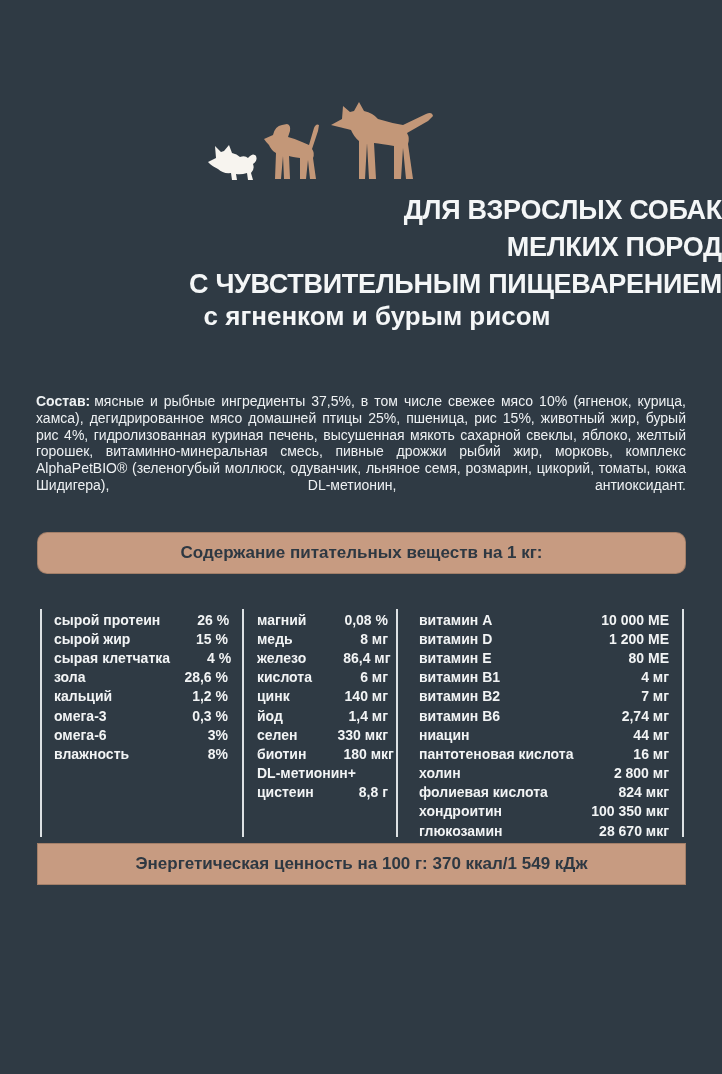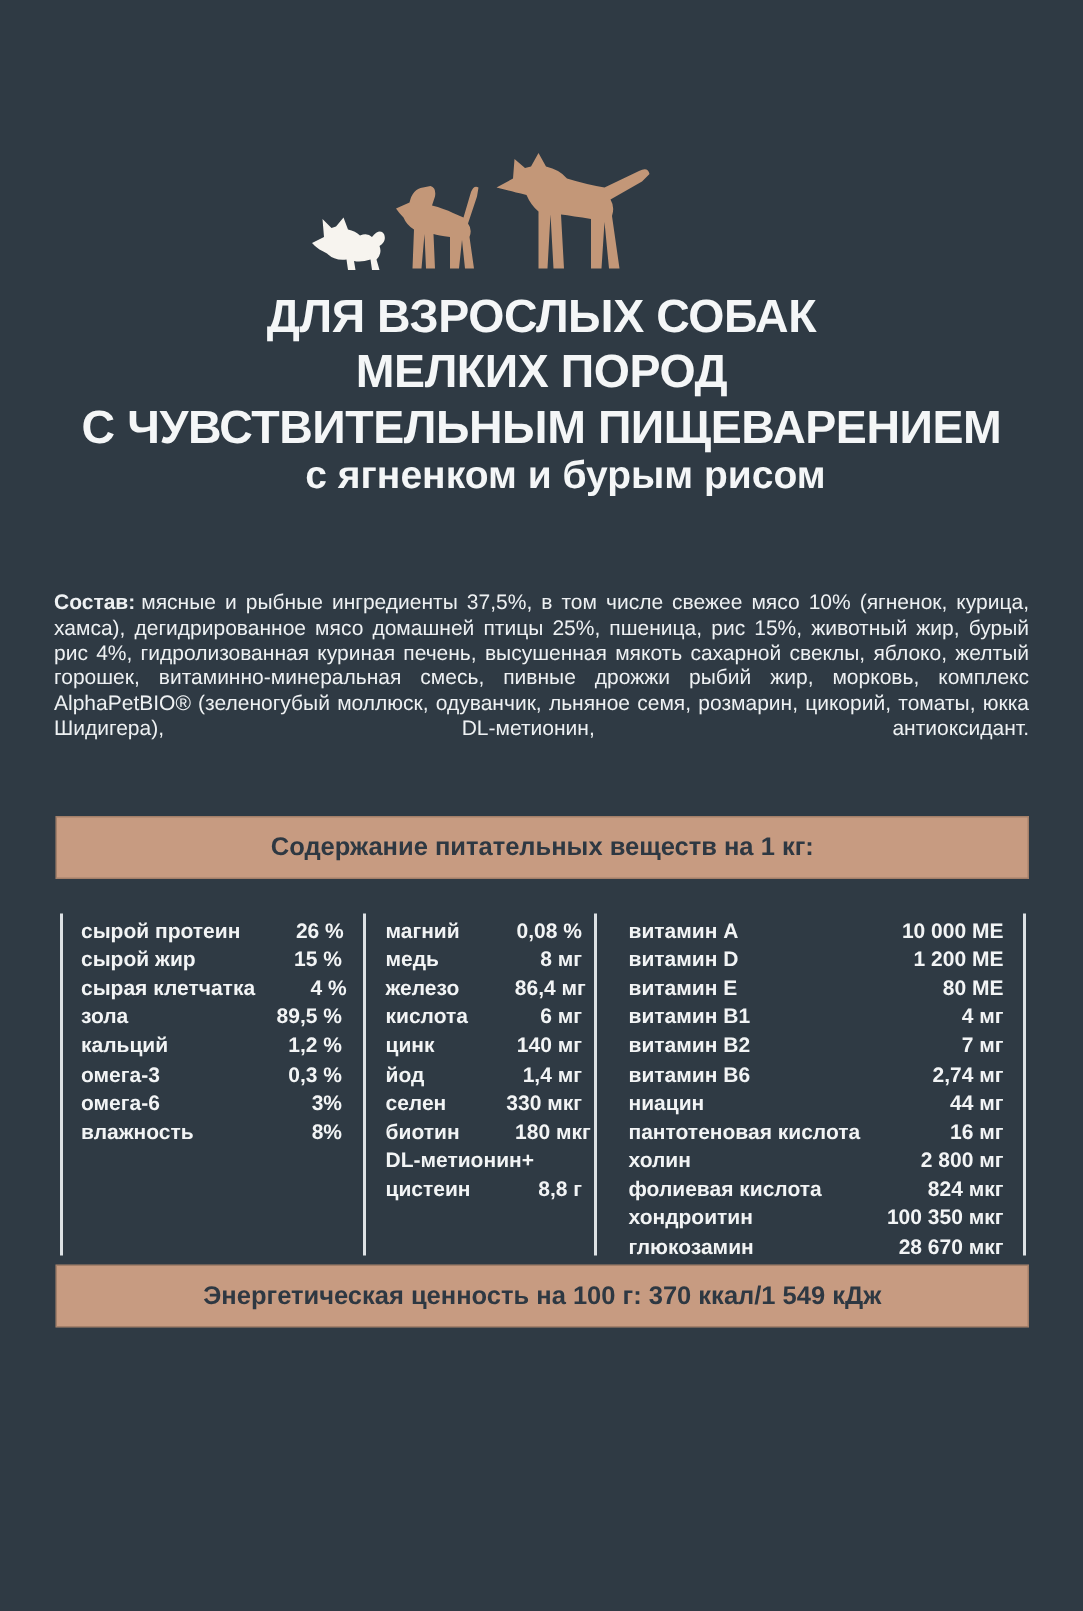--- a/index.html
+++ b/index.html
@@ -18,22 +18,22 @@
   .dog-medium { left: 262px; top: 122px; width: 66px;  height: 59px; }
   .dog-large  { left: 329px; top:  98px; width: 113px; height: 83px; }
   .dog-white path { fill: #f7f4ef; }
   .dog-tan   path { fill: #c39778; }
   
   .title-block {
     position: absolute; top: 192px; left: 0; width: 722px;
     text-align: center; color: #f4f6f7;
   }
   .title-line {
-    font-size: 31px; font-weight: 700; line-height: 37px;
-    letter-spacing: -0.3px; white-space: nowrap;
+    font-size: 27px; font-weight: 700; line-height: 37px;
+    letter-spacing: -0.3px; white-space: nowrap; text-align: right;
   }
   .subtitle {
     position: absolute; top: 299px; left: 16px; width: 722px;
     text-align: center; color: #f4f6f7;
     font-size: 26px; font-weight: 700; line-height: 34px;
   }
   
   .composition {
     position: absolute; top: 379px; left: 36px; width: 650px;
     color: #eef1f3; font-size: 14px; line-height: 16.8px;
@@ -41,21 +41,21 @@
   }
   .composition .comp-label { font-weight: 700; margin-right: 4px; }
   
   .bar {
     position: absolute; left: 37px; width: 649px; height: 42px;
     background: #c79b81; border: 1px solid rgba(0,0,0,0.18);
     box-sizing: border-box;
     display: flex; align-items: center; justify-content: center;
     color: #2e3842; font-size: 17px; font-weight: 700;
   }
-  .bar-nutrition { top: 544px; }
+  .bar-nutrition { top: 532px; border-radius: 10px; }
   .bar-energy   { top: 843px; }
   
   .vline {
     position: absolute; top: 609px; width: 2px; height: 228px;
     background: #dde1e4;
   }
   .vline-1 { left: 40px; }
   .vline-2 { left: 242px; }
   .vline-3 { left: 396px; }
   .vline-4 { left: 682px; }
@@ -127,21 +127,21 @@
       <div class="nrow">
         <span class="nlabel">сырой жир</span>
         <span class="nvalue">15 %</span>
       </div>
       <div class="nrow">
         <span class="nlabel">сырая клетчатка</span>
         <span class="nvalue">4 %</span>
       </div>
       <div class="nrow">
         <span class="nlabel">зола</span>
-        <span class="nvalue">89,5 %</span>
+        <span class="nvalue">28,6 %</span>
       </div>
       <div class="nrow">
         <span class="nlabel">кальций</span>
         <span class="nvalue">1,2 %</span>
       </div>
       <div class="nrow">
         <span class="nlabel">омега-3</span>
         <span class="nvalue">0,3 %</span>
       </div>
       <div class="nrow">

